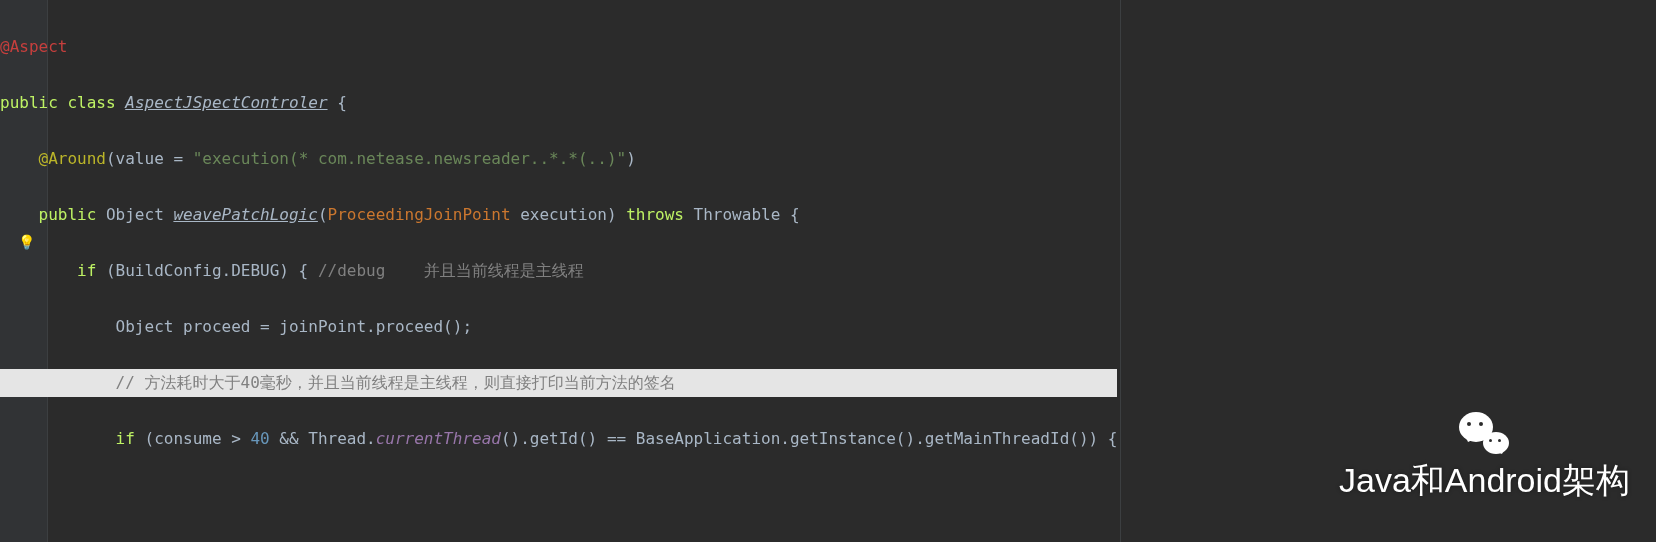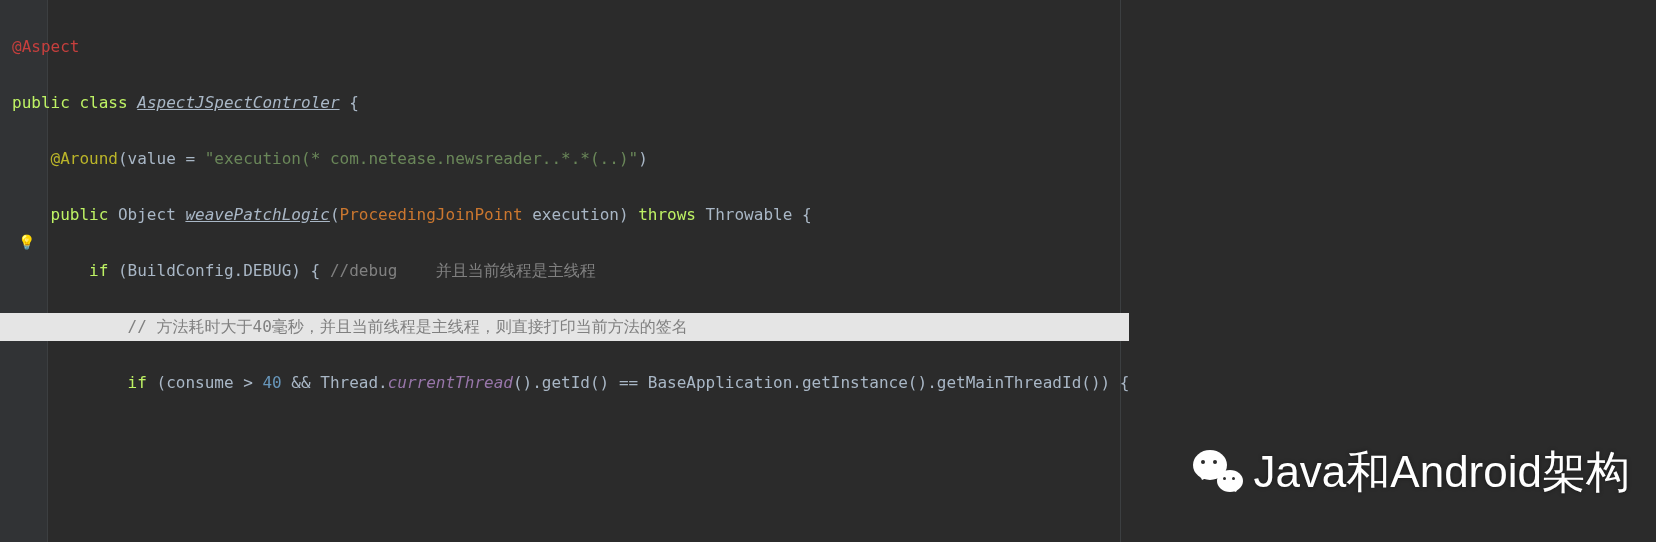--- a/index.html
+++ b/index.html
@@ -29,21 +29,21 @@
     color: #ffc66d;
     font-size: 14px;
   }
   .code {
     position: absolute;
     left: 0px;
     top: 5px;
     white-space: pre;
   }
   .line {
-    padding-left: 12px;
+    padding-left: 0;
     height: 28px;
   }
   .hl { background: #e5e5e5; }
   .rmargin {
     position: absolute;
     top: 0; bottom: 0;
     left: 1120px;
     width: 1px;
     background: #3c3f41;
   }
@@ -63,23 +63,24 @@
 
   .watermark {
     position: absolute;
     right: 26px;
     bottom: 48px;
     display: flex;
     align-items: center;
     gap: 10px;
     color: #ffffff;
     font-family: -apple-system, 'Helvetica Neue', sans-serif;
-    font-size: 44px;
+    font-size: 34px;
     font-weight: 500;
     text-shadow: 0 0 4px rgba(0,0,0,.4);
+    flex-direction: column;
   }
   .wechat-icon {
     position: relative;
     width: 50px; height: 44px;
   }
   .wechat-big {
     position: absolute; left: 0; top: 0;
     width: 34px; height: 30px;
     background: #fff; border-radius: 50%;
   }
@@ -111,20 +112,21 @@
   <div class="bulb">💡</div>
 </div>
 <div class="rmargin"></div>
 
 <div class="code">
 <div class="line"><span class="annAspect">@Aspect</span></div>
 <div class="line"><span class="kw">public</span> <span class="kw">class</span> <span class="clsU ital">AspectJSpectControler</span><span> {</span></div>
 <div class="line">    <span class="ann">@Around</span><span>(value = </span><span class="str">"execution(* com.netease.newsreader..*.*(..)"</span><span>)</span></div>
 <div class="line">    <span class="kw">public</span><span> Object </span><span class="mthU ital">weavePatchLogic</span><span>(</span><span class="paramT">ProceedingJoinPoint</span><span> execution) </span><span class="kw">throws</span><span> Throwable {</span></div>
 <div class="line">        <span class="kw">if</span><span> (BuildConfig.DEBUG) { </span><span class="cmt">//debug    并且当前线程是主线程</span></div>
+<div class="line">            <span>Object proceed = joinPoint.proceed();</span></div>
 <div class="line hl">            <span class="cmt2">// 方法耗时大于40毫秒，并且当前线程是主线程，则直接打印当前方法的签名</span></div>
 <div class="line">            <span class="kw">if</span><span> (consume &gt; </span><span class="num">40</span><span> &amp;&amp; Thread.</span><span class="italic">currentThread</span><span>().getId() == BaseApplication.getInstance().getMainThreadId()) {</span></div>
 
 
 
 
 
 
 
 </div>

